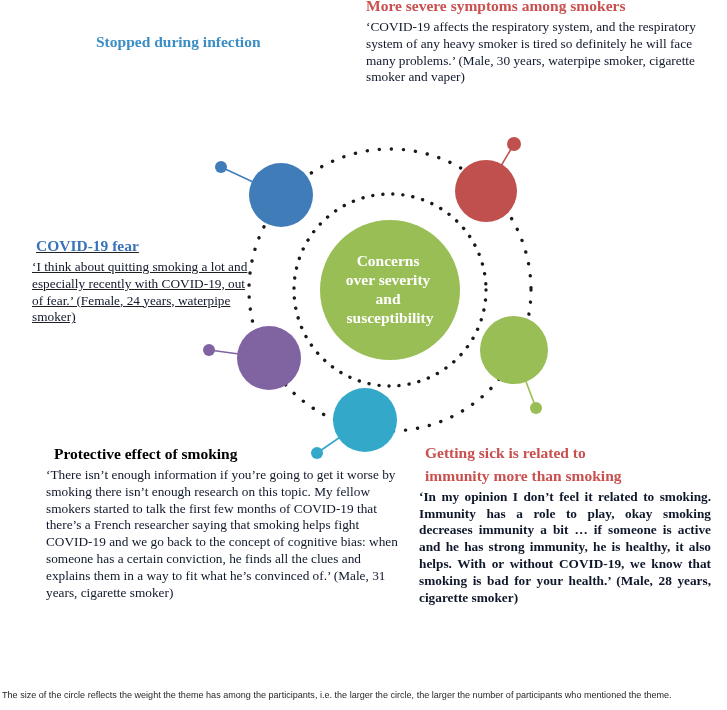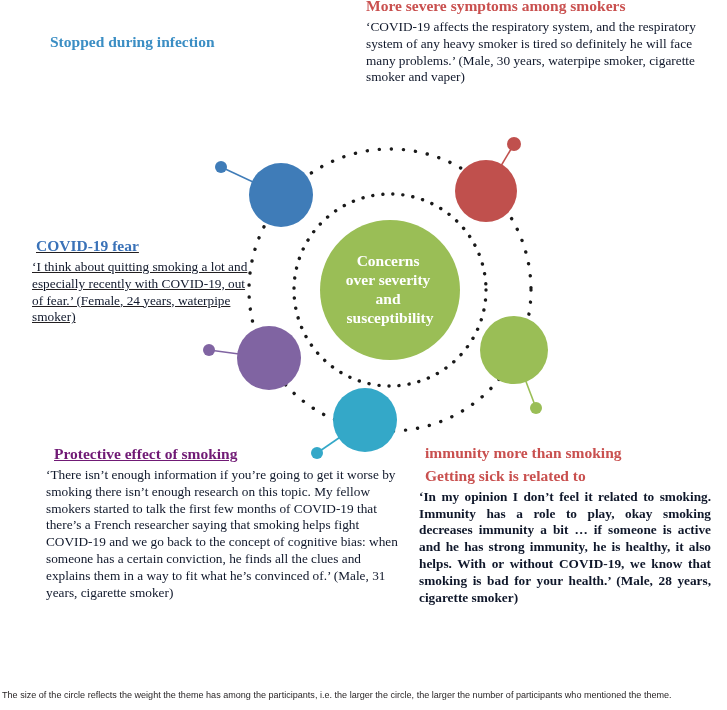--- a/index.html
+++ b/index.html
@@ -53,24 +53,24 @@
     margin: 0 0 3px 0;
   }
   .tbody {
     font-size: 13.3px;
     line-height: 1.27;
     margin: 0;
     color: #0f172a;
   }
   .tbody + .tbody { margin-top: 24px; }
 
-  .head-blue   { color: #3b8ec4; }
+  .head-blue   { color: #3b8ec4; margin-left: 46px; }
   .head-red    { color: #c9504f; }
   .head-dblue  { color: #3a72b8; }
-  .head-purple { color: #701a75; text-decoration: underline; }
+  .head-purple { color: #000000; }
 
   
   #block-stopped   { left: 44px;  top: 32px;  width: 234px; }
   #block-severe    { left: 366px; top: -4px;  width: 330px; }
   #block-fear      { left: 32px;  top: 236px; width: 220px; text-decoration: underline; }
   #block-protect   { left: 46px;  top: 444px; width: 352px; }
   #block-immunity  { left: 419px; top: 443px; width: 292px; }
 
   #block-protect .thead { padding-left: 8px; }
   #block-immunity .thead { padding-left: 6px; }
@@ -144,20 +144,20 @@
     <p class="thead head-dblue">COVID-19 fear</p>
     <p class="tbody">‘I think about quitting smoking a lot and especially recently with COVID-19, out of fear.’ (Female, 24 years, waterpipe smoker)</p>
   </div>
 
   <div class="tblock" id="block-protect">
     <p class="thead head-purple">Protective effect of smoking</p>
     <p class="tbody">‘There isn’t enough information if you’re going to get it worse by smoking there isn’t enough research on this topic. My fellow smokers started to talk the first few months of COVID-19 that there’s a French researcher saying that smoking helps fight COVID-19 and we go back to the concept of cognitive bias: when someone has a certain conviction, he finds all the clues and explains them in a way to fit what he’s convinced of.’ (Male, 31 years, cigarette smoker)</p>
   </div>
 
   <div class="tblock" id="block-immunity">
+    <p class="thead head-red">Getting sick is related to</p>
     <p class="thead head-red">immunity more than smoking</p>
-    <p class="thead head-red">Getting sick is related to</p>
     <p class="tbody just">‘In my opinion I don’t feel it related to smoking. Immunity has a role to play, okay smoking decreases immunity a bit … if someone is active and he has strong immunity, he is healthy, it also helps. With or without COVID-19, we know that smoking is bad for your health.’ (Male, 28 years, cigarette smoker)</p>
   </div>
 
   <div class="footer-note">The size of the circle reflects the weight the theme has among the participants, i.e. the larger the circle, the larger the number of participants who mentioned the theme.</div>
 
 </div>
 
 </body></html>

